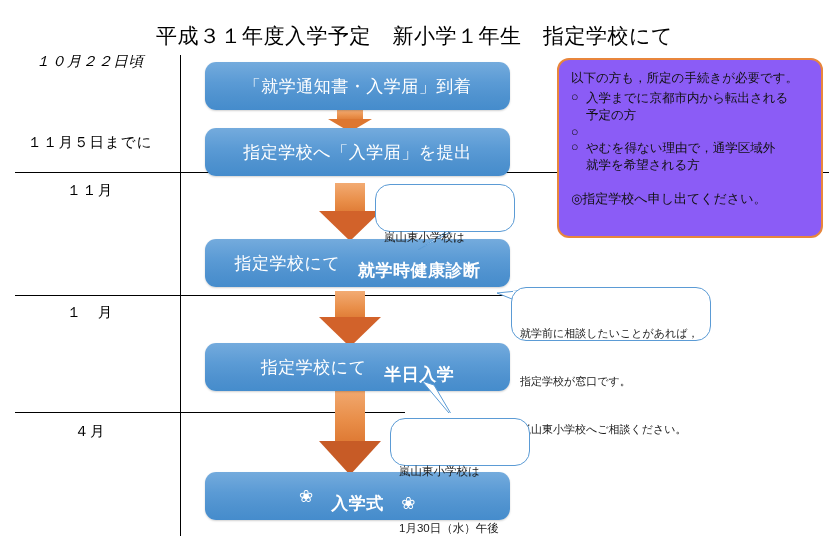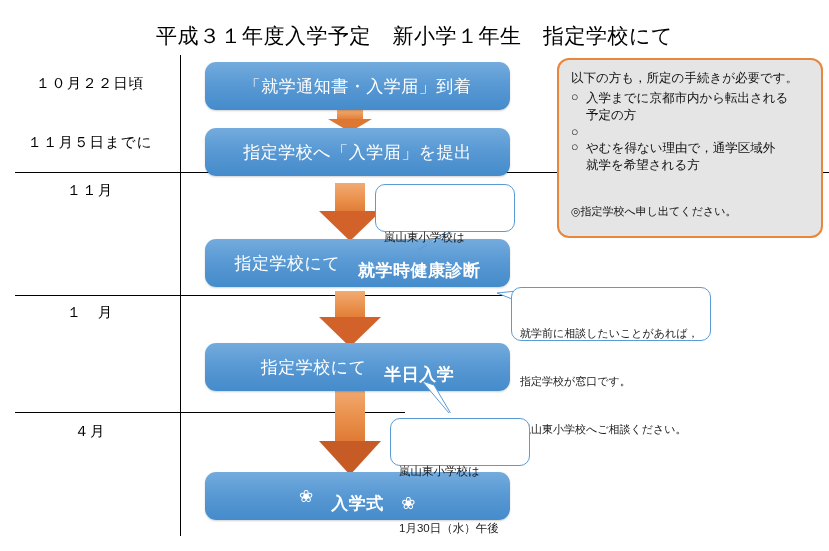--- a/index.html
+++ b/index.html
@@ -53,64 +53,64 @@
     position:absolute;left:50%;transform:translateX(-50%);
     width:0;height:0;border-style:solid;
     border-color:#d2622a transparent transparent transparent;
   }
 
   
   .callout{
     position:absolute;
     background:#ffffff;
     border:1px solid #5b9bd5;
-    border-radius:10px;
+    border-radius:15px;
     box-sizing:border-box;
     padding:5px 8px;
     color:#1a1a1a;
     white-space:pre;
   }
   .callout .cline{display:block;}
   .callout-tail{position:absolute;}
   .callout-tail svg{display:block;}
 
   
   .infobox{
     position:absolute;
-    background:#e5e5e5;
+    background:#8b5cf6;
     border:2px solid #e8863c;
     border-radius:12px;
     box-sizing:border-box;
     padding:10px 10px 8px 12px;
   }
   .infobox .ttl{
     font-size:12.5px;color:#111;white-space:pre;display:block;margin-bottom:3px;
   }
   .infobox .bullet{
     font-size:12.5px;color:#111;display:flex;margin-bottom:1px;
   }
   .infobox .bullet .mk{width:15px;flex:0 0 15px;}
   .infobox .bullet .bt{white-space:pre;line-height:1.35;}
   .infobox .foot{
-    font-size:11px;color:#111;white-space:pre;display:block;margin-top:30px;
+    font-size:13px;color:#111;white-space:pre;display:block;margin-top:16px;
   }
 </style>
 </head>
 <body>
 
 <div id="stage">
 
   <div class="title">平成３１年度入学予定　新小学１年生　指定学校にて</div>
 
   <div class="hline" style="left:15px;top:172px;width:815px;"></div>
   <div class="hline" style="left:15px;top:295px;width:497px;"></div>
   <div class="hline" style="left:15px;top:412px;width:390px;"></div>
   <div class="vline" style="left:180px;top:55px;height:481px;"></div>
 
-  <div class="tlabel" style="top:74px;">１０月２２日頃</div>
+  <div class="tlabel" style="top:52px;font-style:italic;">１０月２２日頃</div>
   <div class="tlabel" style="top:133px;">１１月５日までに</div>
   <div class="tlabel" style="top:181px;">１１月</div>
   <div class="tlabel" style="top:303px;">１　月</div>
   <div class="tlabel" style="top:422px;">４月</div>
 
   <div class="arrow" style="left:325px;top:110px;width:50px;height:22px;">
     <div class="shaft" style="width:26px;height:11px;"></div>
     <div class="head" style="top:9px;border-width:13px 22px 0 22px;border-top-color:#dd7731;"></div>
   </div>
 

